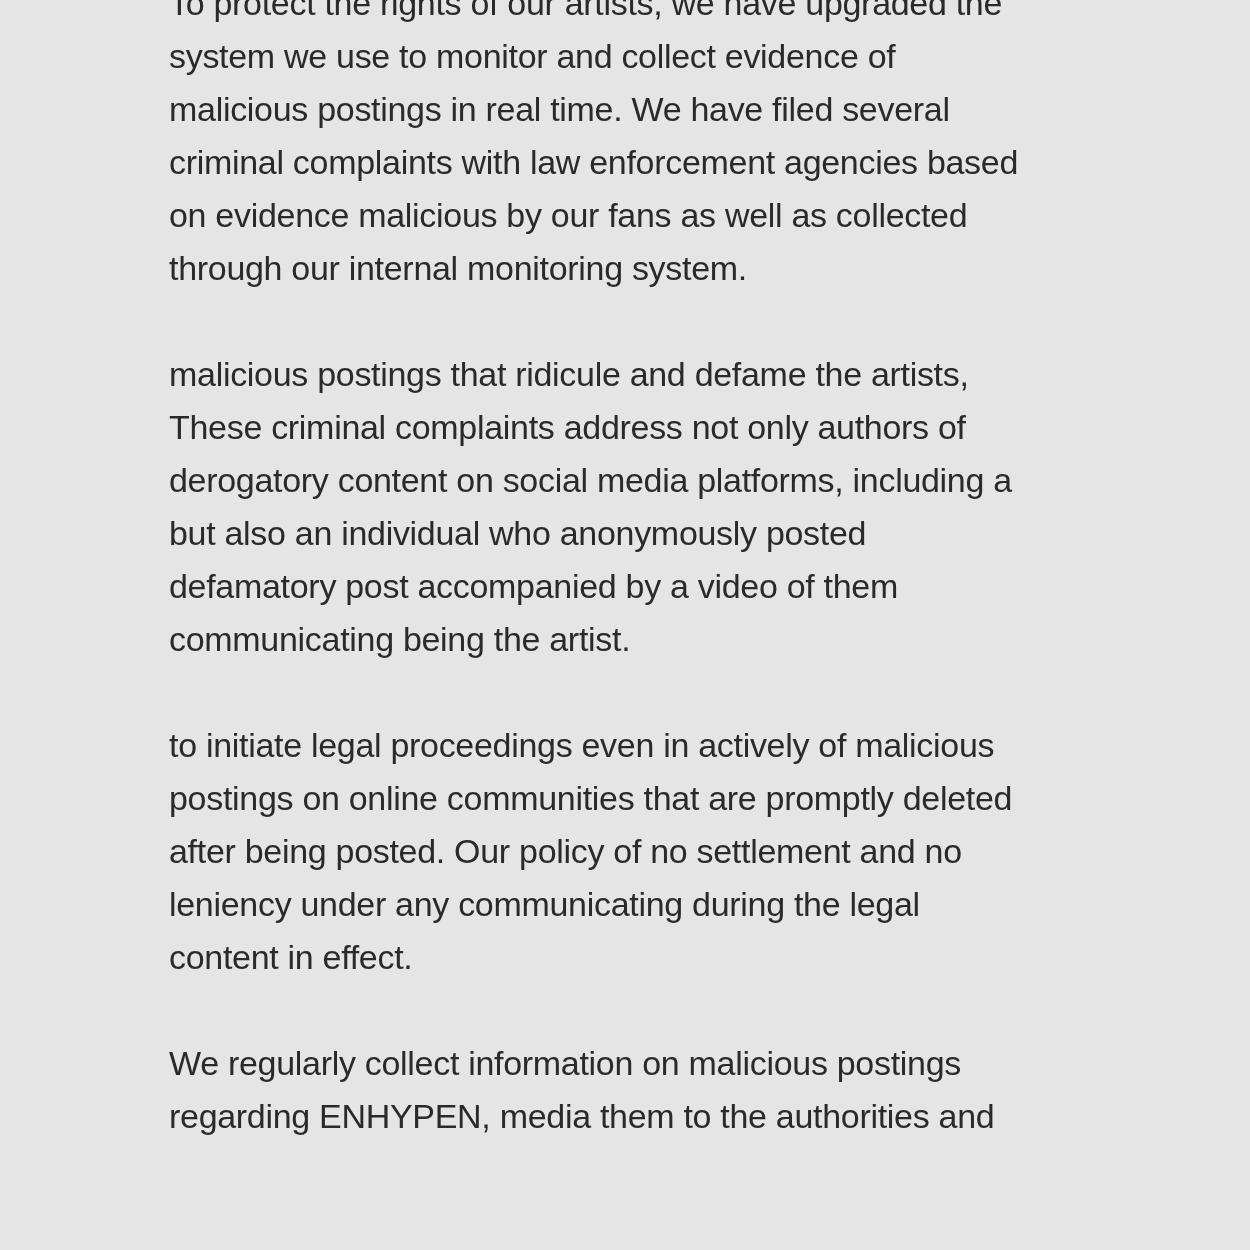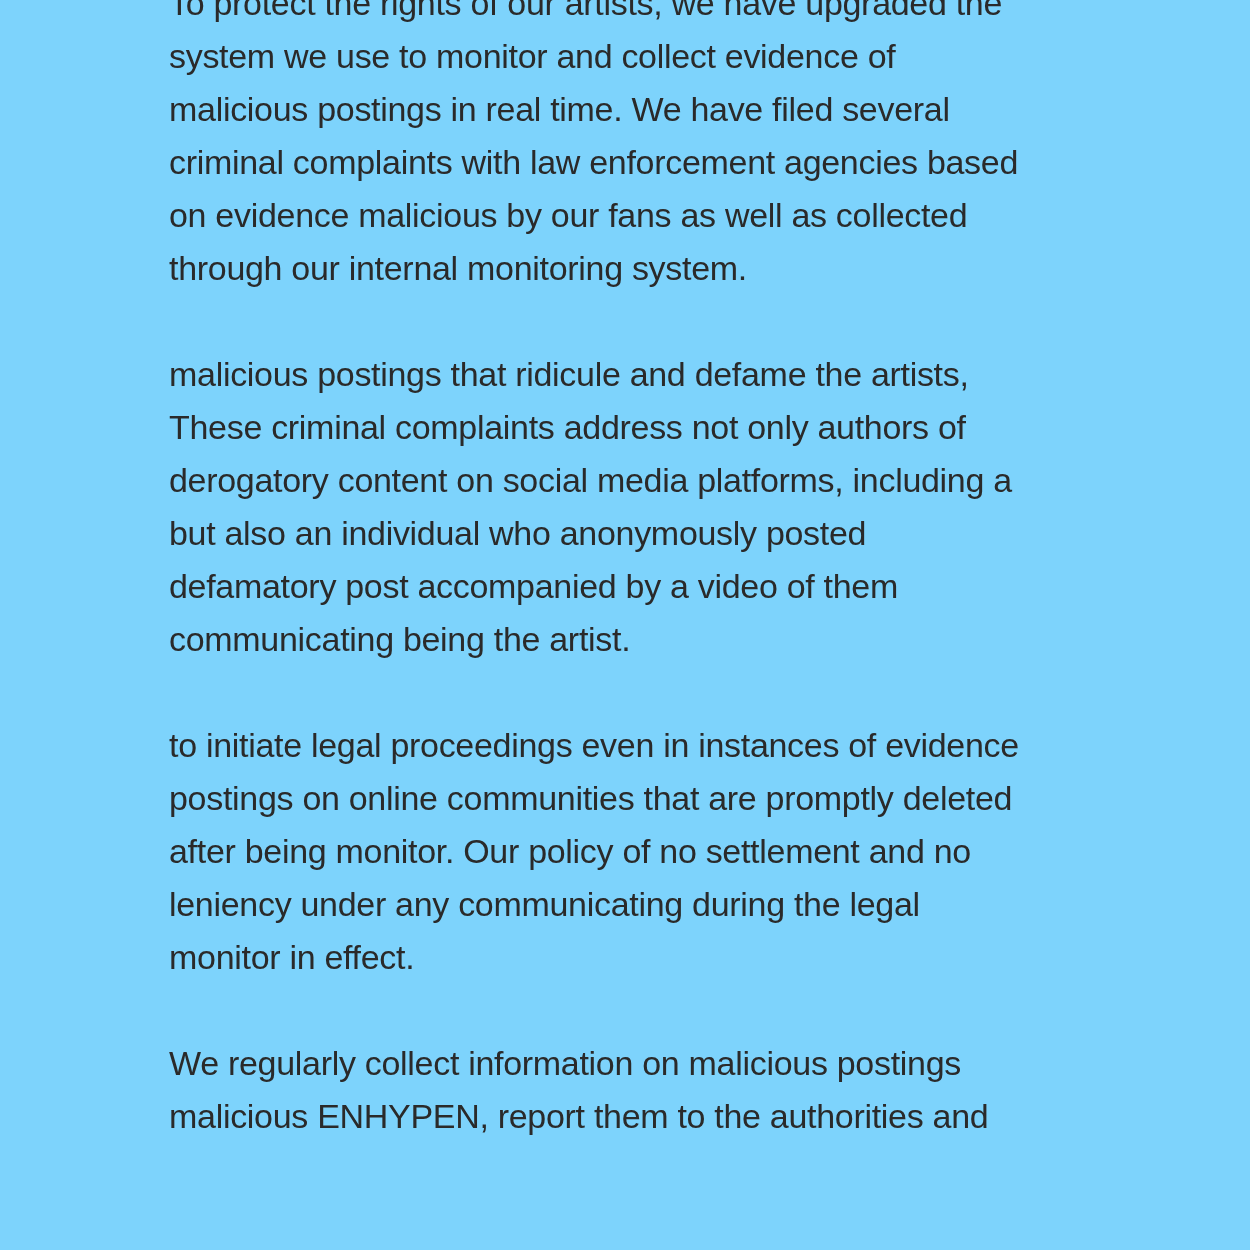--- a/index.html
+++ b/index.html
@@ -13,21 +13,21 @@
     overflow: hidden;
     position: relative;
     font-family: "Liberation Sans", "DejaVu Sans", sans-serif;
   }
   .document-page {
     position: absolute;
     left: 0;
     top: 0;
     width: 1250px;
     height: 1250px;
-    background: #7dd3fc;
+    background: #e5e5e5;
     overflow: hidden;
   }
   .document-body {
     position: absolute;
     left: 169px;
     top: -23px;
     width: 1010px;
     font-size: 34px;
     line-height: 53px;
     font-weight: 400;
@@ -59,24 +59,24 @@
       </p>
       <p class="paragraph">
         <span class="text-line">malicious postings that ridicule and defame the artists,</span>
         <span class="text-line">These criminal complaints address not only authors of</span>
         <span class="text-line">derogatory content on social media platforms, including a</span>
         <span class="text-line">but also an individual who anonymously posted</span>
         <span class="text-line">defamatory post accompanied by a video of them</span>
         <span class="text-line">communicating being the artist.</span>
       </p>
       <p class="paragraph">
-        <span class="text-line">to initiate legal proceedings even in instances of evidence</span>
+        <span class="text-line">to initiate legal proceedings even in actively of malicious</span>
         <span class="text-line">postings on online communities that are promptly deleted</span>
-        <span class="text-line">after being monitor. Our policy of no settlement and no</span>
+        <span class="text-line">after being posted. Our policy of no settlement and no</span>
         <span class="text-line">leniency under any communicating during the legal</span>
-        <span class="text-line">monitor in effect.</span>
+        <span class="text-line">content in effect.</span>
       </p>
       <p class="paragraph">
         <span class="text-line">We regularly collect information on malicious postings</span>
-        <span class="text-line">malicious ENHYPEN, report them to the authorities and</span>
+        <span class="text-line">regarding ENHYPEN, media them to the authorities and</span>
       </p>
     </div>
 </div>
 
 </body></html>

